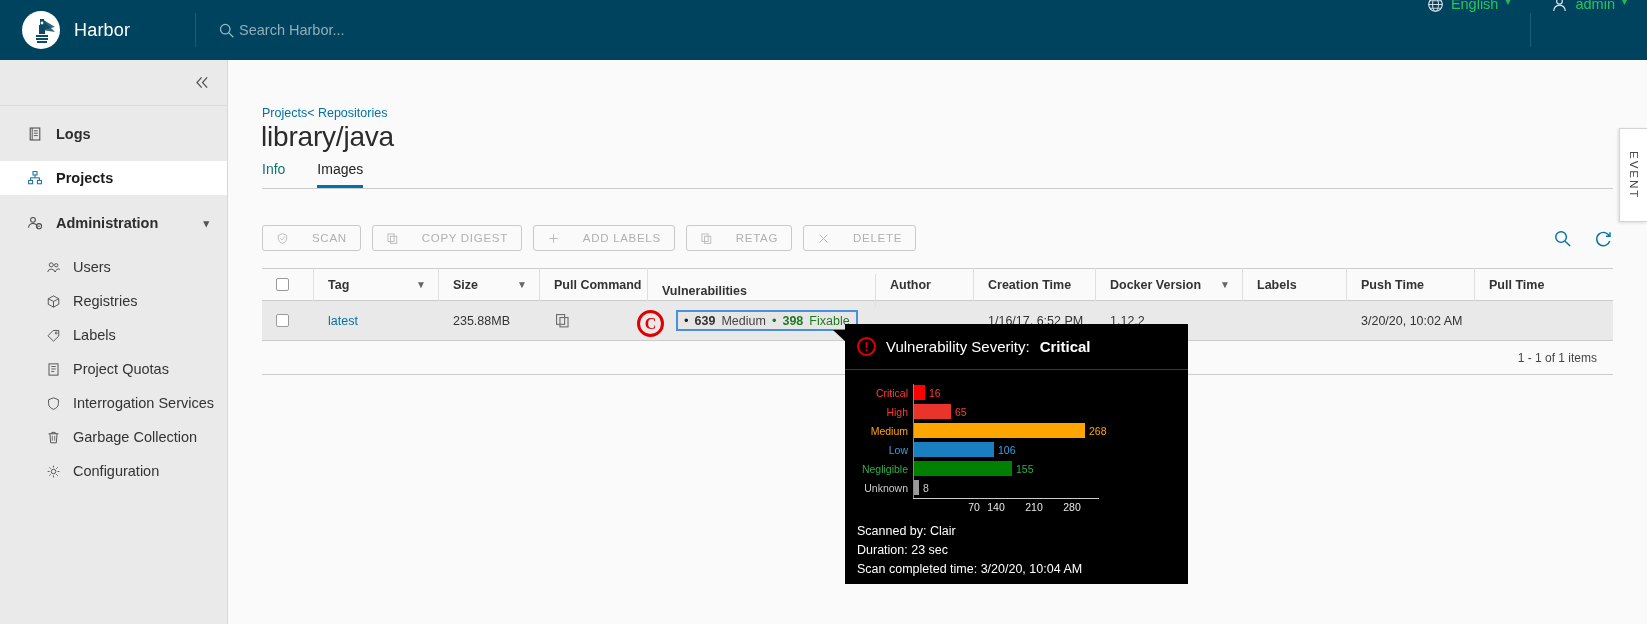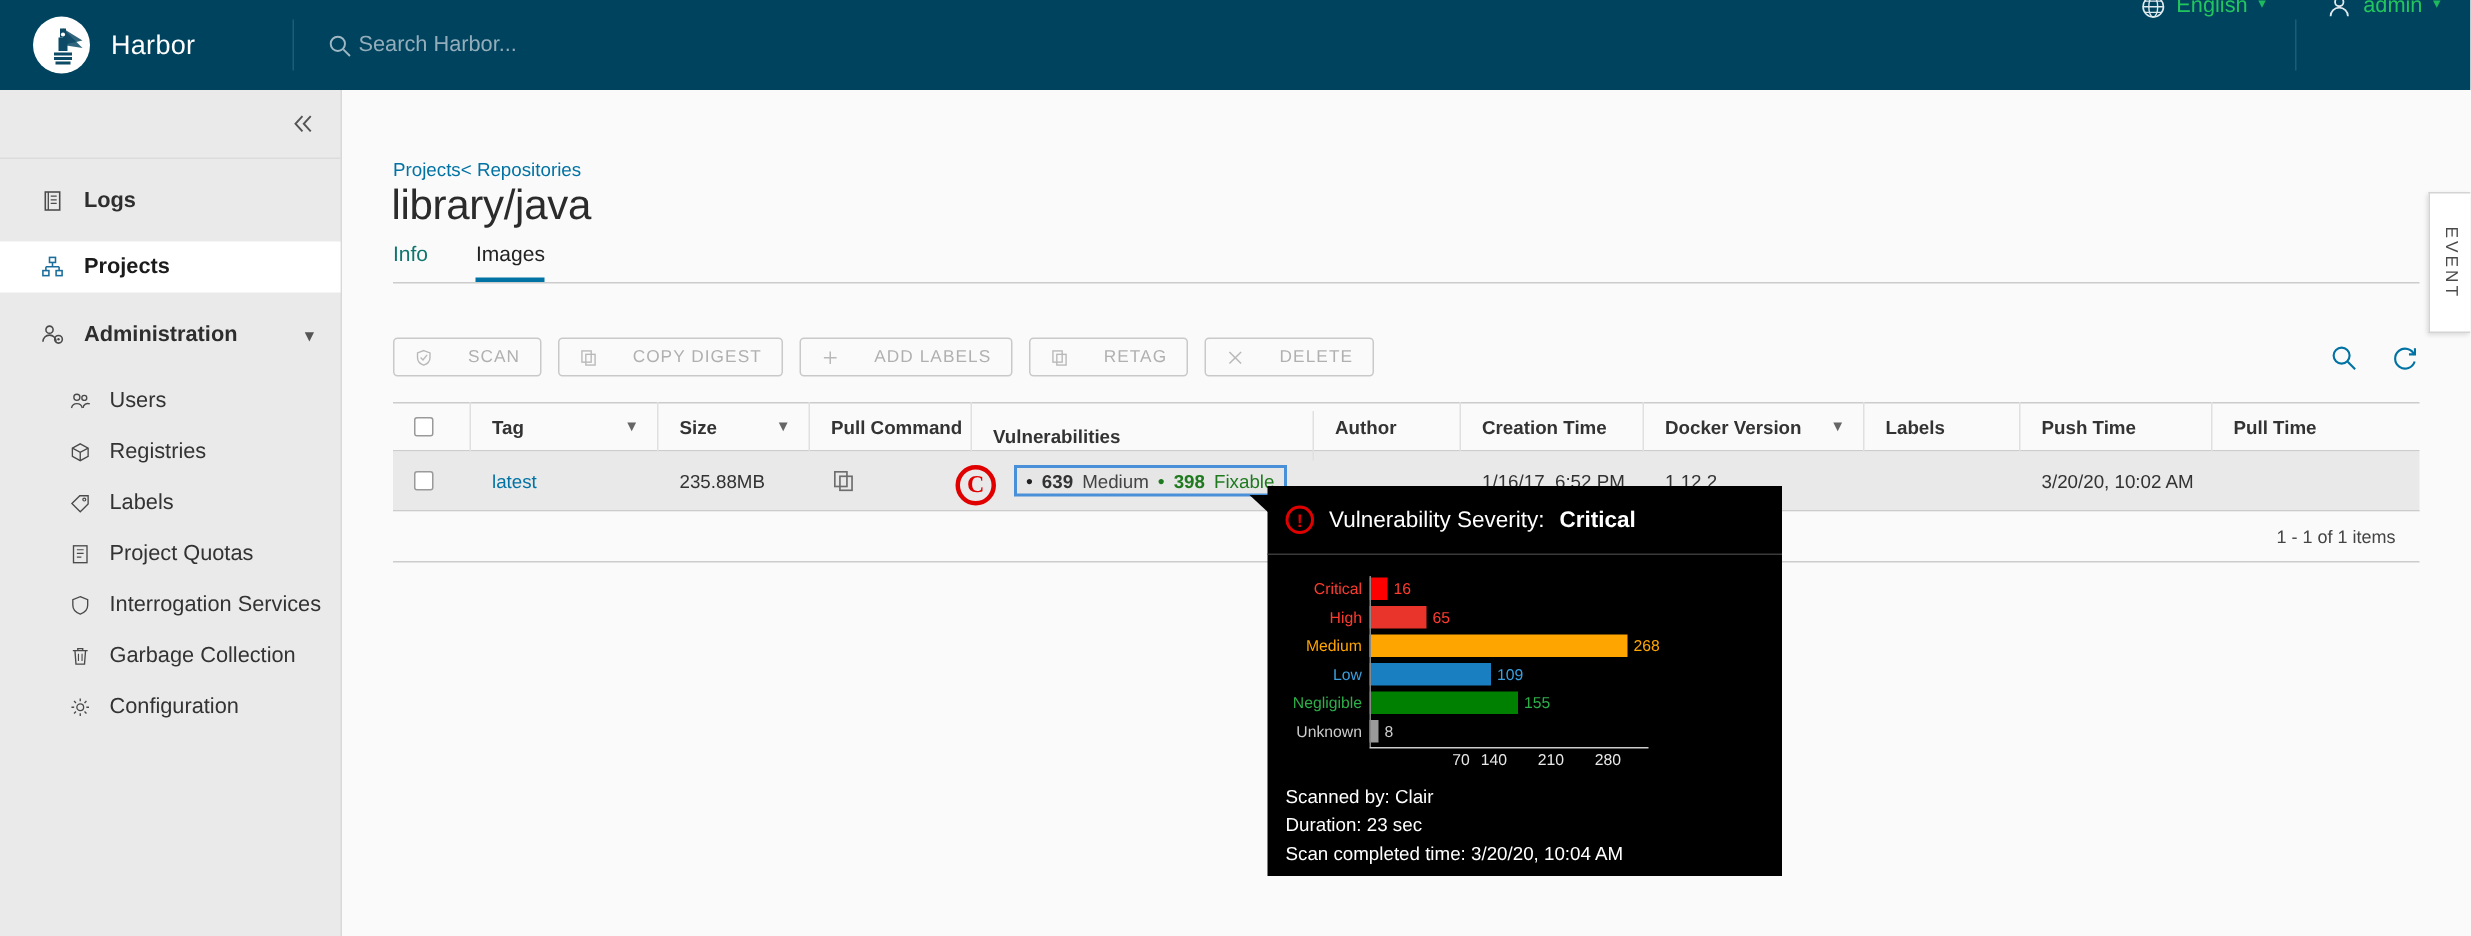--- a/index.html
+++ b/index.html
@@ -507,21 +507,21 @@
 
       <div class="bar-row">
         <span class="bar-lbl" style="color:#ffa500;">Medium</span>
         <span class="bar" style="width:172px;background:#ffa500;"></span>
         <span class="bar-val" style="color:#ffa500;">268</span>
       </div>
 
       <div class="bar-row">
         <span class="bar-lbl" style="color:#3aa0e0;">Low</span>
         <span class="bar" style="width:81px;background:#1a7fc1;"></span>
-        <span class="bar-val" style="color:#3aa0e0;">109</span>
+        <span class="bar-val" style="color:#3aa0e0;">106</span>
       </div>
 
       <div class="bar-row">
         <span class="bar-lbl" style="color:#2eae49;">Negligible</span>
         <span class="bar" style="width:99px;background:#008000;"></span>
         <span class="bar-val" style="color:#2eae49;">155</span>
       </div>
 
       <div class="bar-row">
         <span class="bar-lbl" style="color:#cccccc;">Unknown</span>

